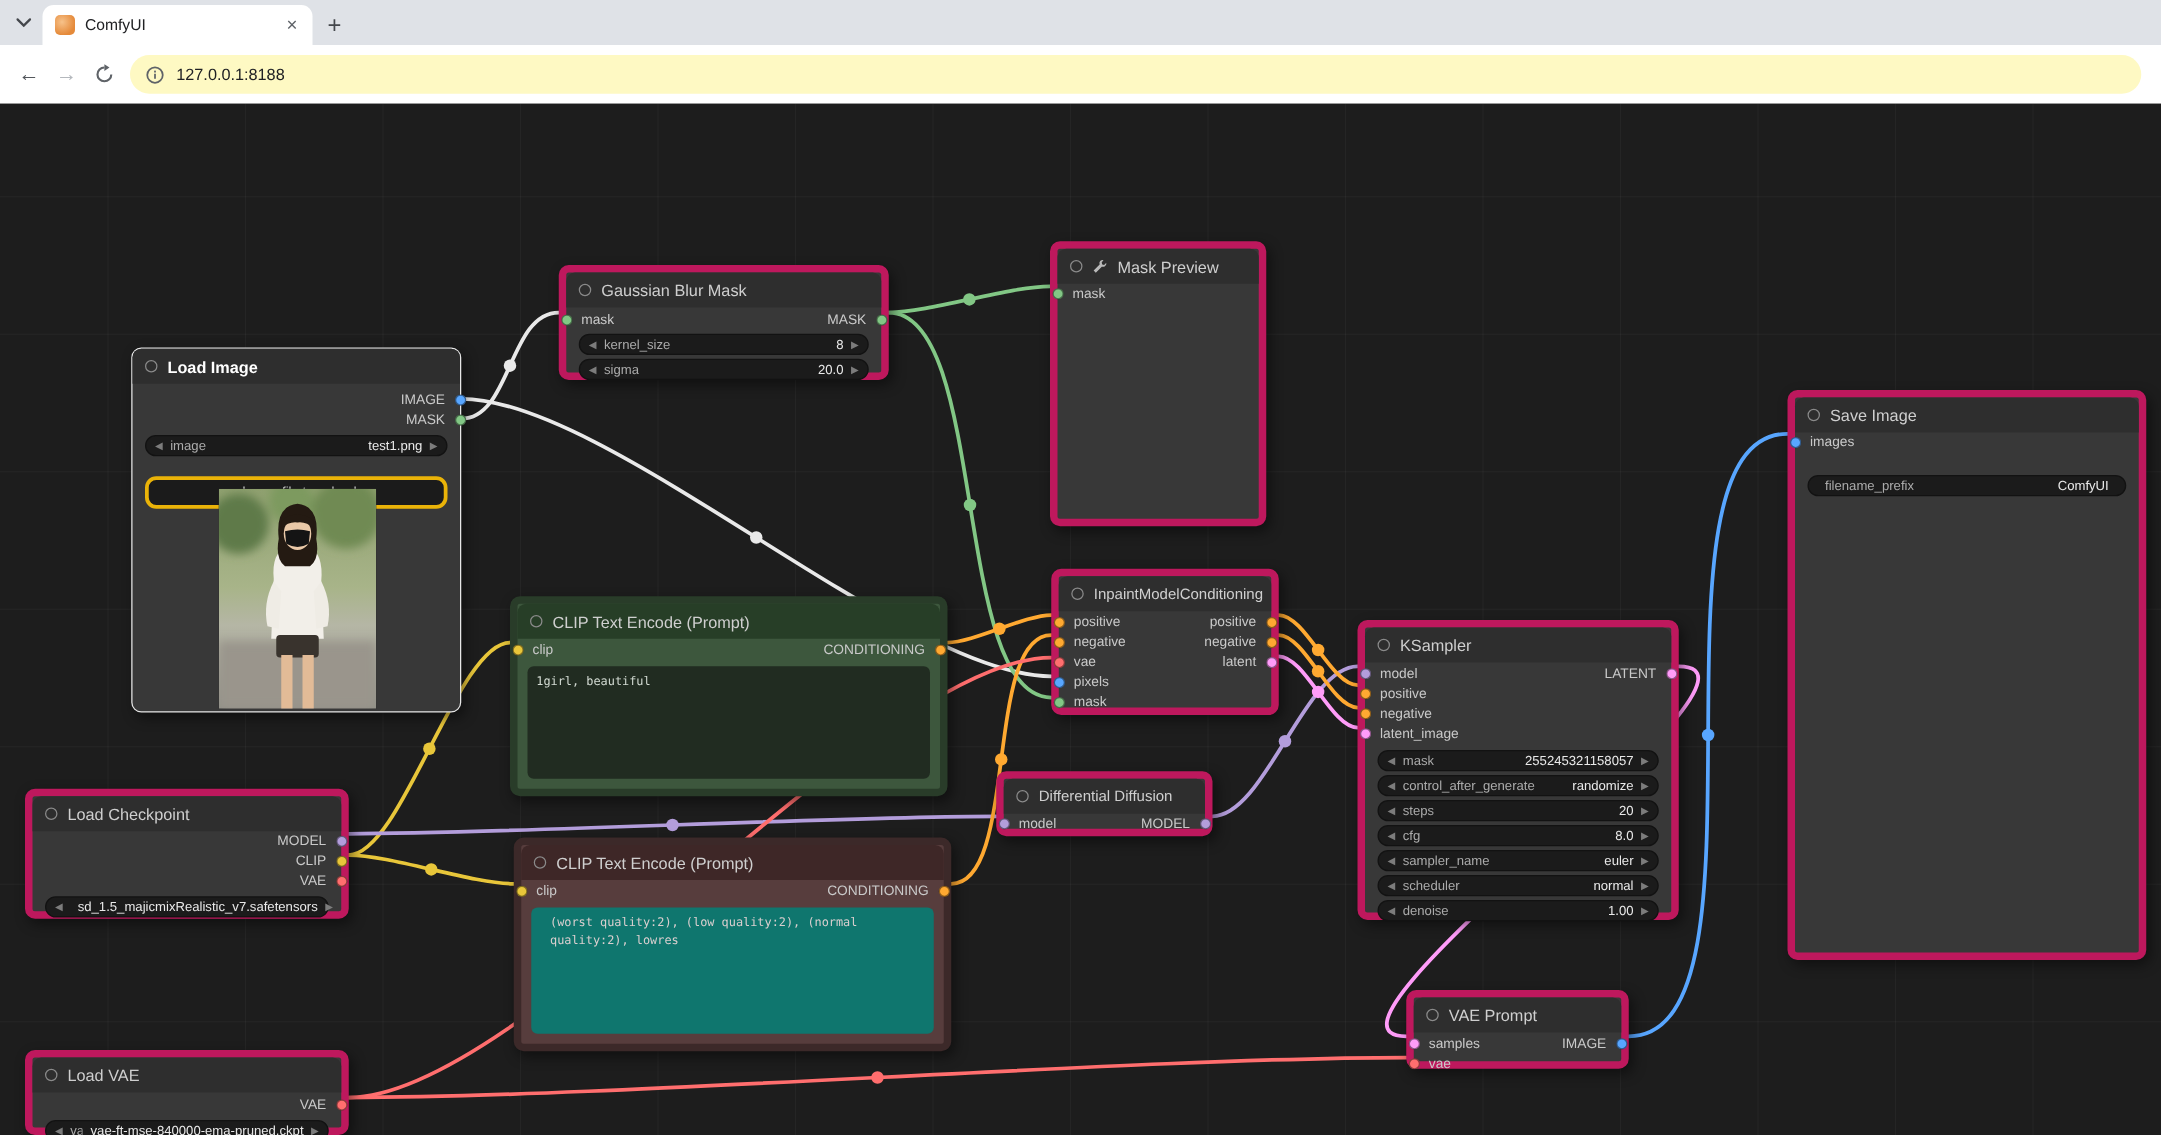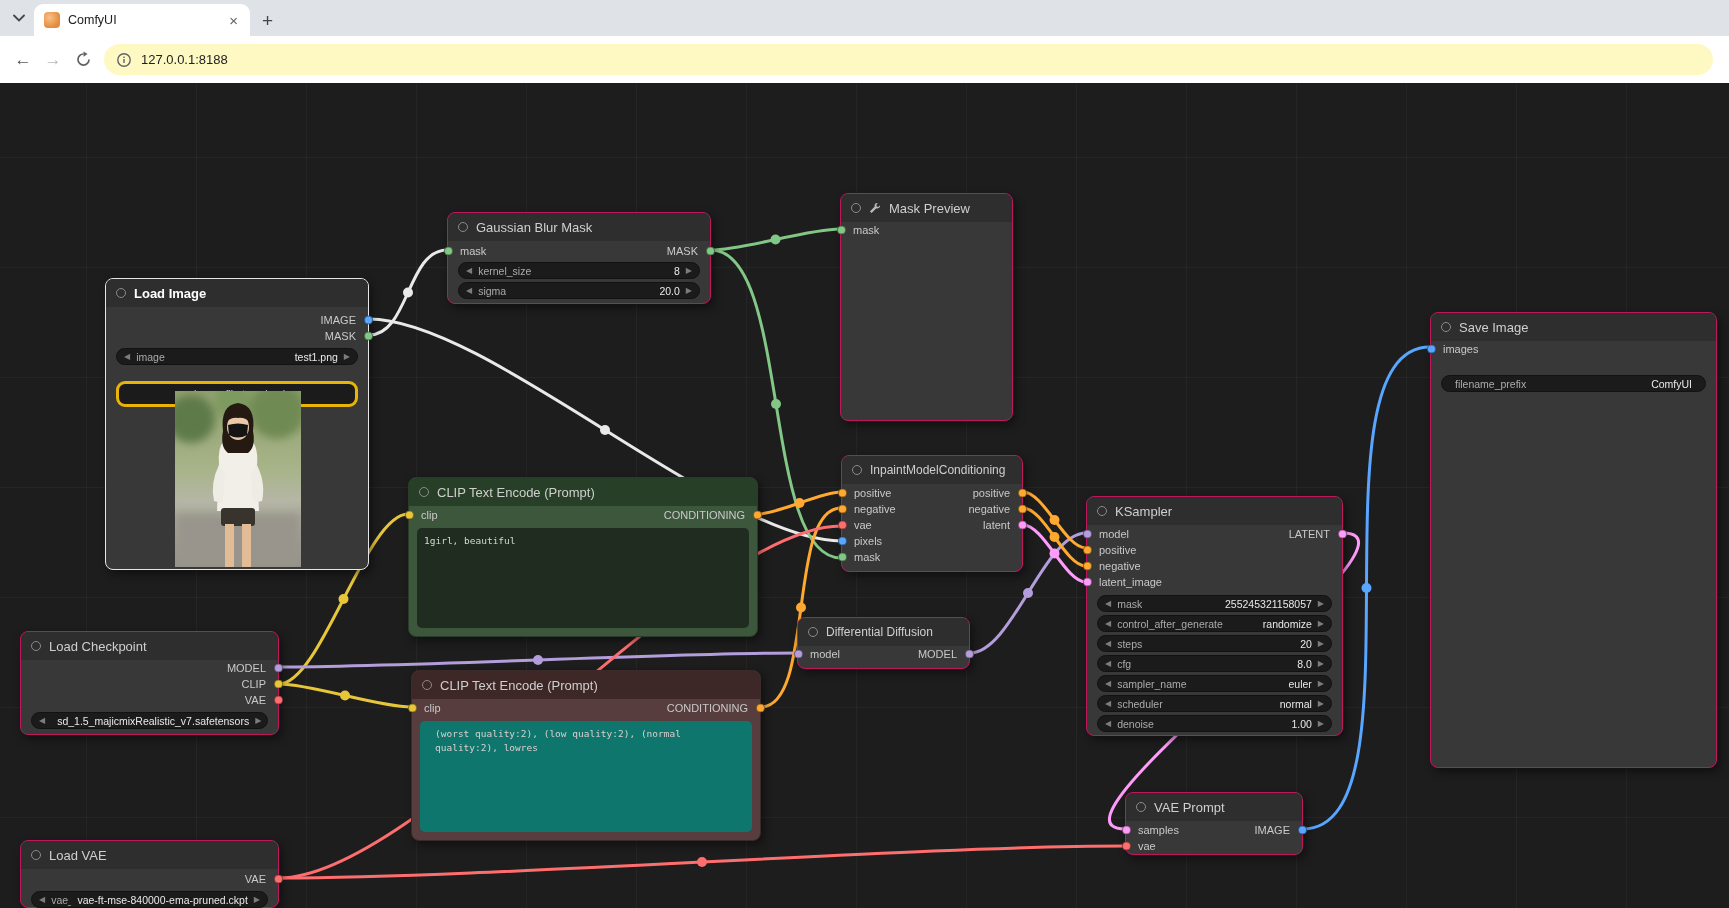--- a/index.html
+++ b/index.html
@@ -27,21 +27,21 @@
                      linear-gradient(90deg,rgba(255,255,255,0.035) 1px,transparent 1px);
     background-size:110px 110px;background-position:-24px -36px;}
   svg.wires{position:absolute;left:0;top:0;width:1729px;height:908px;z-index:2;pointer-events:none;}
   svg.wires path{fill:none;stroke-width:3;stroke-linecap:round;}
   .l-generic{stroke:#e9e9e9}.l-mask{stroke:#82c785}.l-clip{stroke:#e8c63a}.l-model{stroke:#b39ddb}
   .l-cond{stroke:#ffa931}.l-latent{stroke:#ff9cf9}.l-vae{stroke:#ff6e6e}.l-image{stroke:#58a6ff}
   .d-generic{fill:#e9e9e9}.d-mask{fill:#82c785}.d-clip{fill:#e8c63a}.d-model{fill:#b39ddb}
   .d-cond{fill:#ffa931}.d-latent{fill:#ff9cf9}.d-vae{fill:#ff6e6e}.d-image{fill:#58a6ff}
 
   
-  .node{position:absolute;z-index:3;background:#383838;border:1px solid #be185d;border-radius:8px;
+  .node{position:absolute;z-index:3;background:#383838;border:6px solid #be185d;border-radius:8px;
         box-shadow:3px 4px 10px rgba(0,0,0,0.45);box-sizing:border-box;color:#c8c8c8;}
   .node.sel{border:1px solid #e6e6e6;}
   .node-title{height:28px;display:flex;align-items:center;gap:8px;padding:0 10px;background:#2e2e2e;
               border-radius:7px 7px 0 0;font-size:13px;color:#cfcfcf;white-space:nowrap;overflow:hidden;}
   .node.sel .node-title{color:#ffffff;font-weight:bold;}
   .node-title.small{font-size:12px;}
   .tring{width:10px;height:10px;border:1.5px solid #8a8a8a;border-radius:50%;box-sizing:border-box;flex:0 0 auto;}
   .rows{position:relative;}
   .row{position:relative;height:16px;display:flex;align-items:center;font-size:11px;color:#c9c9c9;padding:0 12px;}
   .row.dual{justify-content:space-between;}

